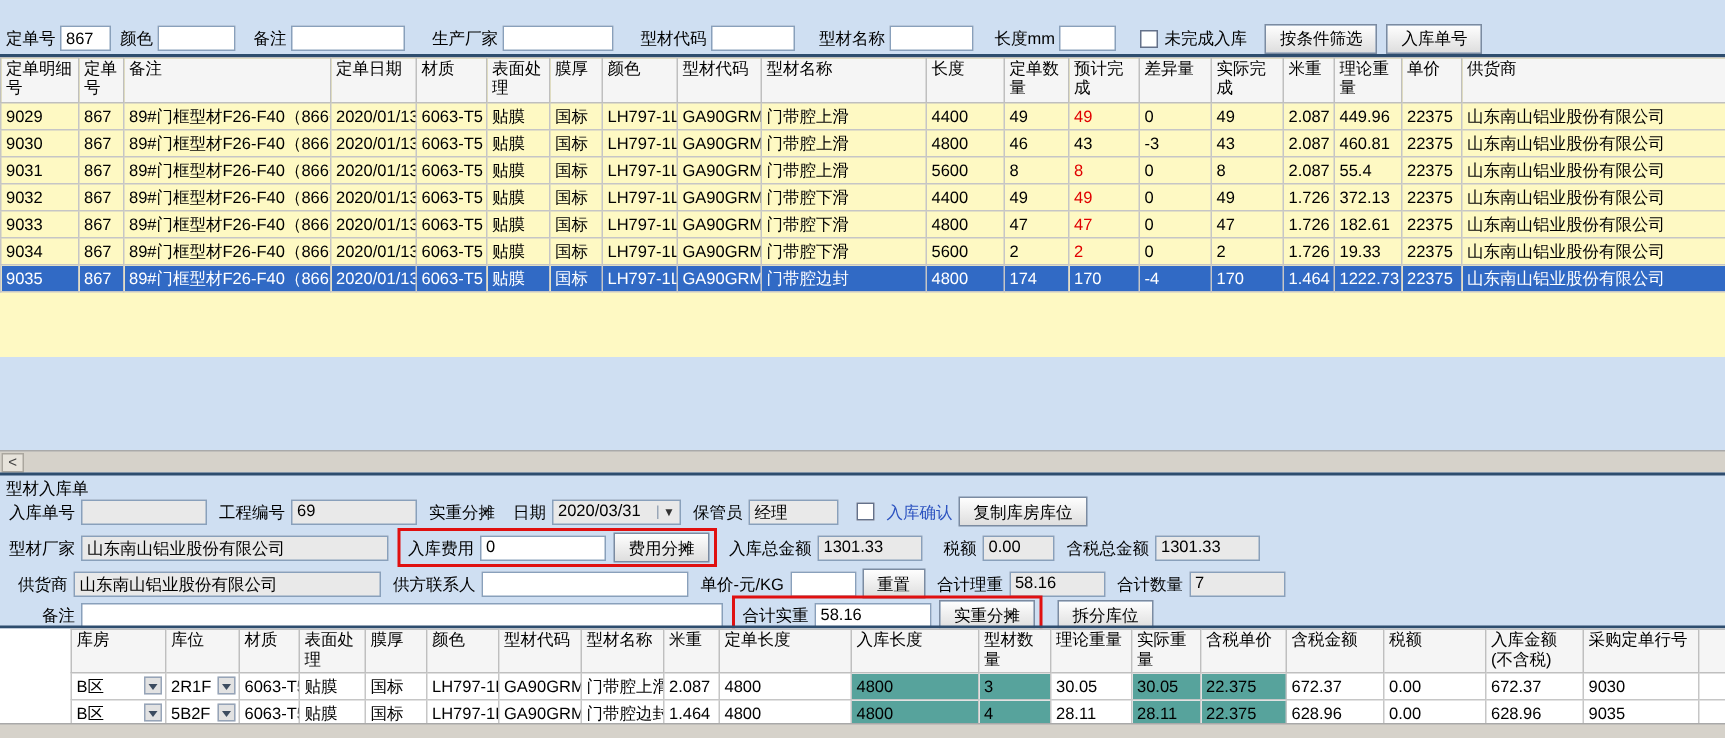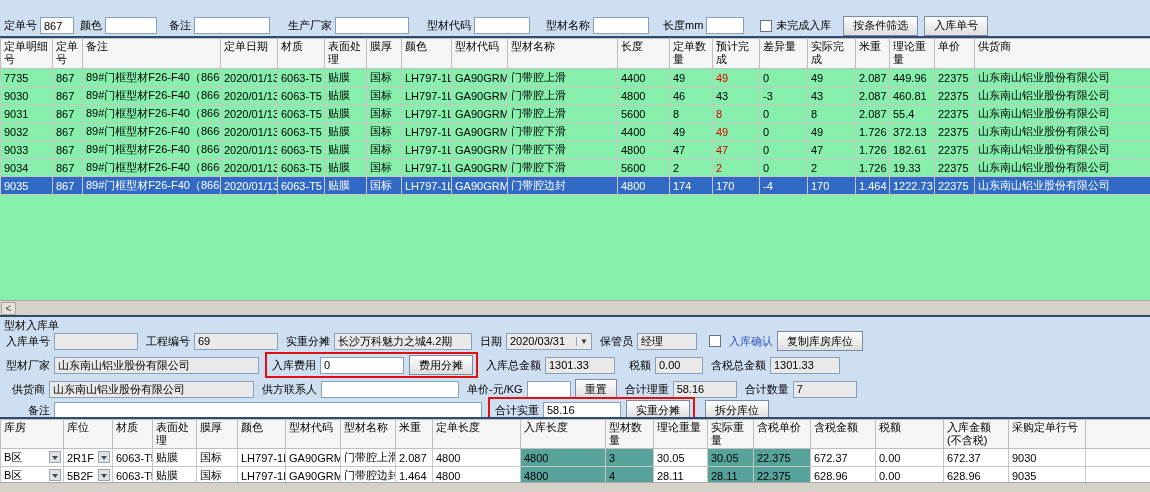--- a/index.html
+++ b/index.html
@@ -17,21 +17,21 @@
         font-family:inherit; font-size:11px; }
   .ro { background:#e9e9e9; }
   .btn { display:inline-flex; align-items:center; justify-content:center; height:20px;
          padding:0 9px; background:linear-gradient(#fefefe,#dedede); border:1px solid #7b8ba1;
          font-family:inherit; font-size:11px; cursor:default; }
   .cb { display:inline-block; width:12px; height:12px; background:#fff; border:1px solid #64718a; }
 
   .sep { position:absolute; left:0; width:1150px; height:2px; background:#2e4d6e; }
   .s1 { top:36px; } .s2 { top:315px; } .s3 { top:417px; }
 
-  .owrap { position:absolute; top:38px; left:0; width:1150px; height:263px; background:#86efac; }
+  .owrap { position:absolute; top:38px; left:0; width:1150px; height:200px; background:#fef9c3; }
   table { border-collapse:collapse; table-layout:fixed; width:1150px; font-size:11px; }
   th,td { border:1px solid #c6c6c6; padding:1px 3px; text-align:left; overflow:hidden;
           white-space:nowrap; height:15px; }
   thead th { background:#f5f5f5; border-color:#bfbfbf; font-weight:normal; white-space:normal;
              vertical-align:top; line-height:13px; height:30px; }
   #inbound-grid thead th { height:24px; }
   tr.sel td { background:#316ac5; color:#fff; }
   td.red { color:#e00000; }
   td.teal { background:#57a39c; }
   td.combo { position:relative; padding-right:16px; }
@@ -52,21 +52,21 @@
   .frow .lbl { margin:0 4px 0 8px; }
   .frow .lbl:first-child { margin-left:2px; }
   .hlbox { display:inline-flex; align-items:center; border:2px solid #e01010; padding:1px 3px;
            margin-left:6px; }
   .hlbox .lbl { margin:0 4px 0 1px;font-family:Liberation Mono, monospace; }
   .hlbox .btn { margin-left:5px; }
   .bluelbl { color:#2d53c0; margin:0 10px 0 5px; }
   .datefld { justify-content:space-between; }
   .darr { font-size:8px; color:#333; margin-left:4px; border-left:1px solid #9aa7b8; padding-left:3px; }
 
-  .igwrap { position:absolute; top:419px; left:0; width:1150px; height:63px; background:#fff; }
+  .igwrap { position:absolute; top:419px; left:0; width:1150px; height:63px; background:#fff;padding-left:47px; }
   .bottombar { position:absolute; top:482px; left:0; width:1150px; height:10px; background:#d6d2ca;
                border-top:1px solid #a9a9a9; }
 </style>
 </head>
 <body>
 
 <div class="app">
 
 
   <div class="filterbar">
@@ -133,21 +133,21 @@
             <th>差异量</th>
             <th>实际完成</th>
             <th>米重</th>
             <th>理论重量</th>
             <th>单价</th>
             <th>供货商</th>
           </tr>
         </thead>
       <tbody>
           <tr>
-            <td>7735</td>
+            <td>9029</td>
             <td>867</td>
             <td>89#门框型材F26-F40（866+867）</td>
             <td>2020/01/13</td>
             <td>6063-T5</td>
             <td>贴膜</td>
             <td>国标</td>
             <td>LH797-1LL0</td>
             <td>GA90GRM03</td>
             <td>门带腔上滑</td>
             <td>4400</td>
@@ -297,21 +297,20 @@
   <div class="sep s2"></div>
 
   <div class="sectitle">型材入库单</div>
 
   <div class="frow r1">
     <span class="lbl">入库单号</span>
     <span class="tb ro" style="width:84px"></span>
     <span class="lbl">工程编号</span>
     <span class="tb ro" style="width:84px">69</span>
     <span class="lbl">实重分摊</span>
-    <span class="tb ro" style="width:138px">长沙万科魅力之城4.2期</span>
     <span class="lbl">日期</span>
     <span class="tb ro datefld" style="width:86px">
         <span>2020/03/31</span>
         <span class="darr">▼</span>
       </span>
     <span class="lbl">保管员</span>
     <span class="tb ro" style="width:60px">经理</span>
     <span class="cb" style="margin-left:12px"></span>
     <span class="lbl bluelbl">入库确认</span>
     <button class="btn">复制库房库位</button>

